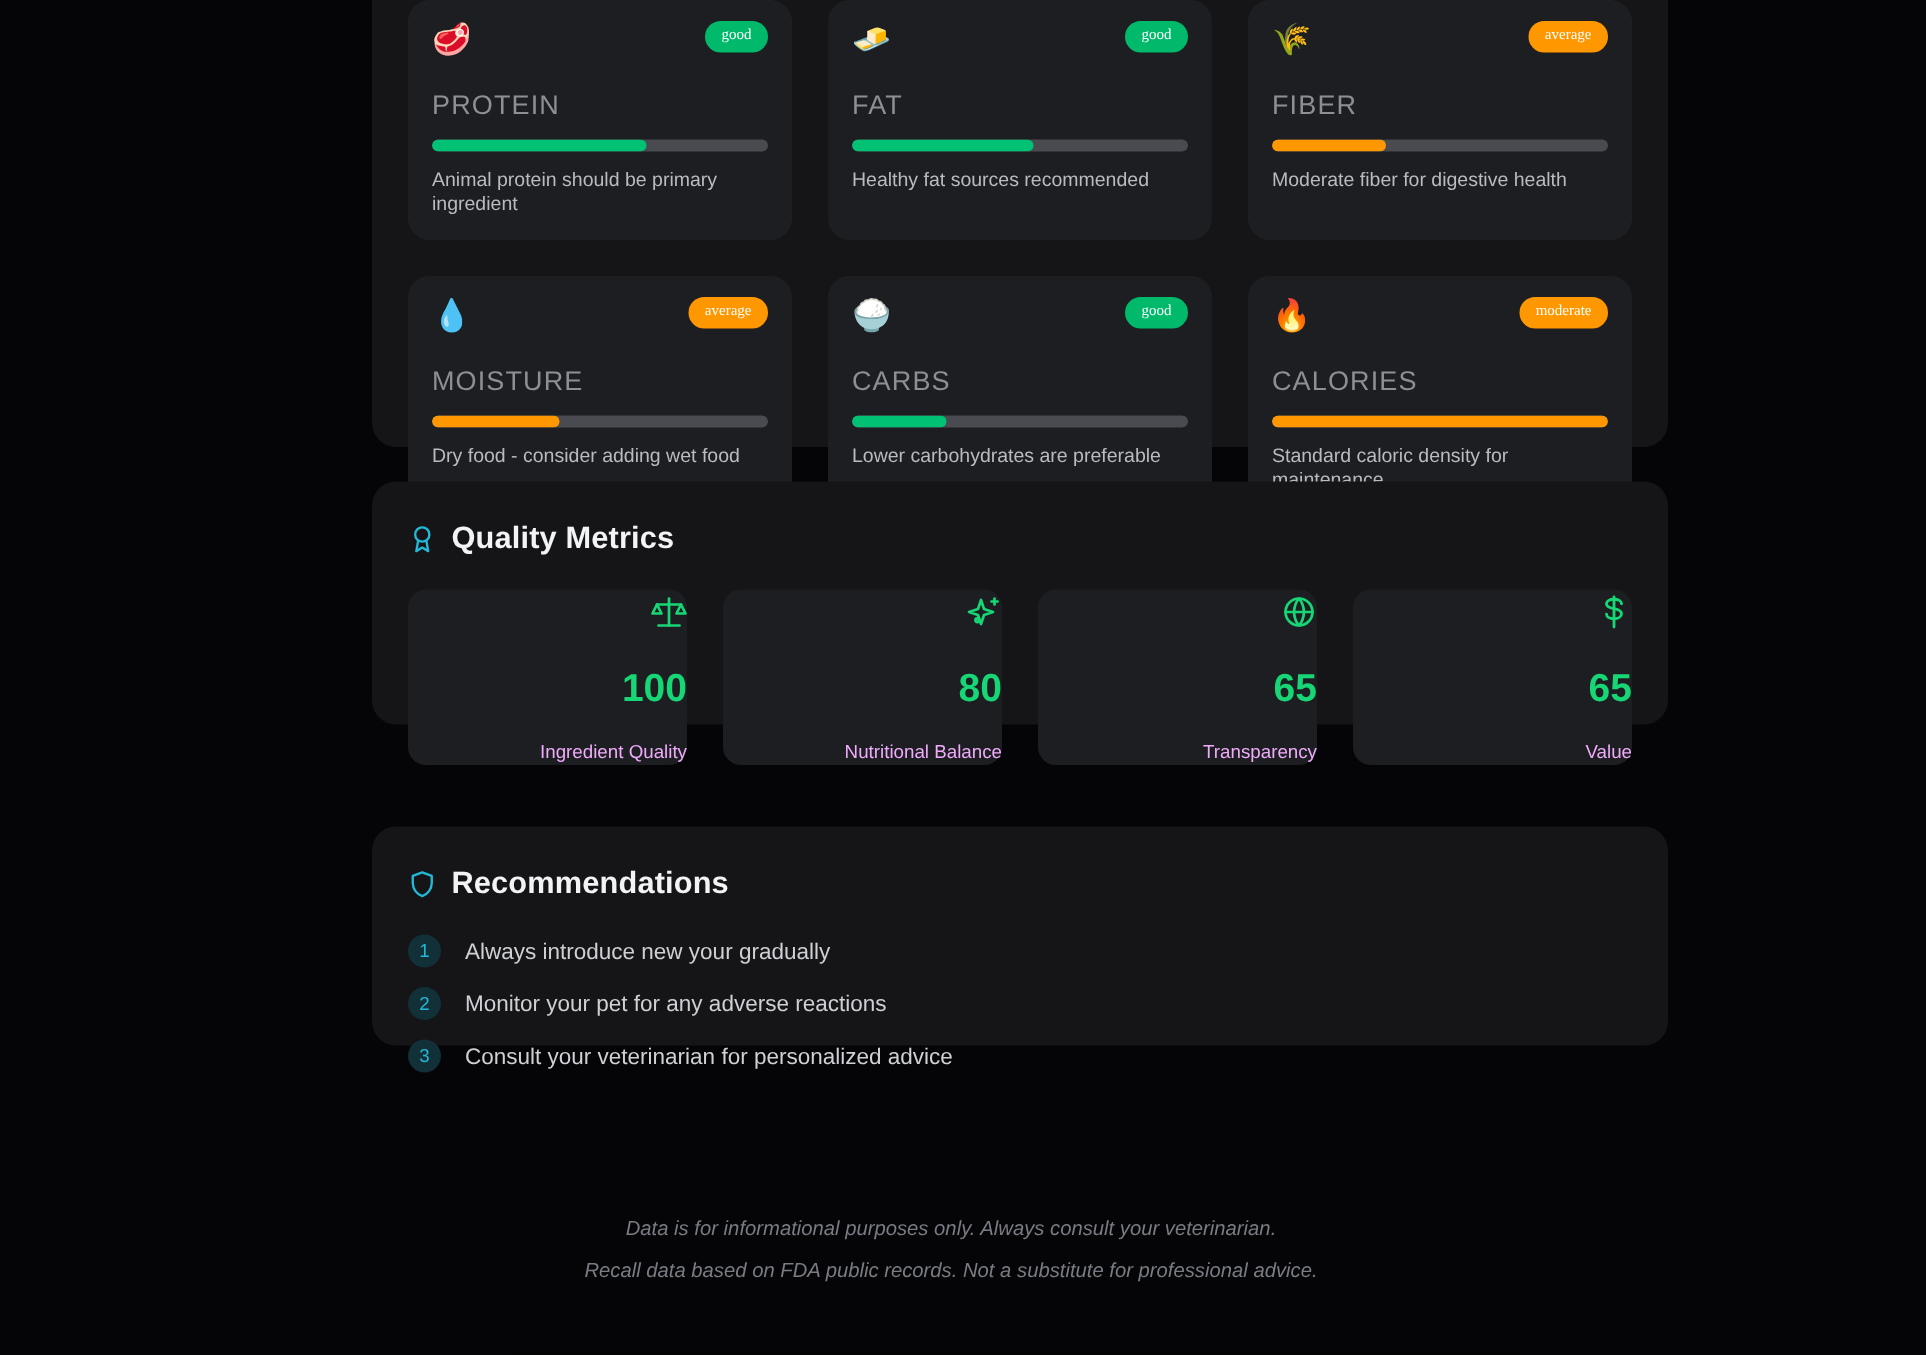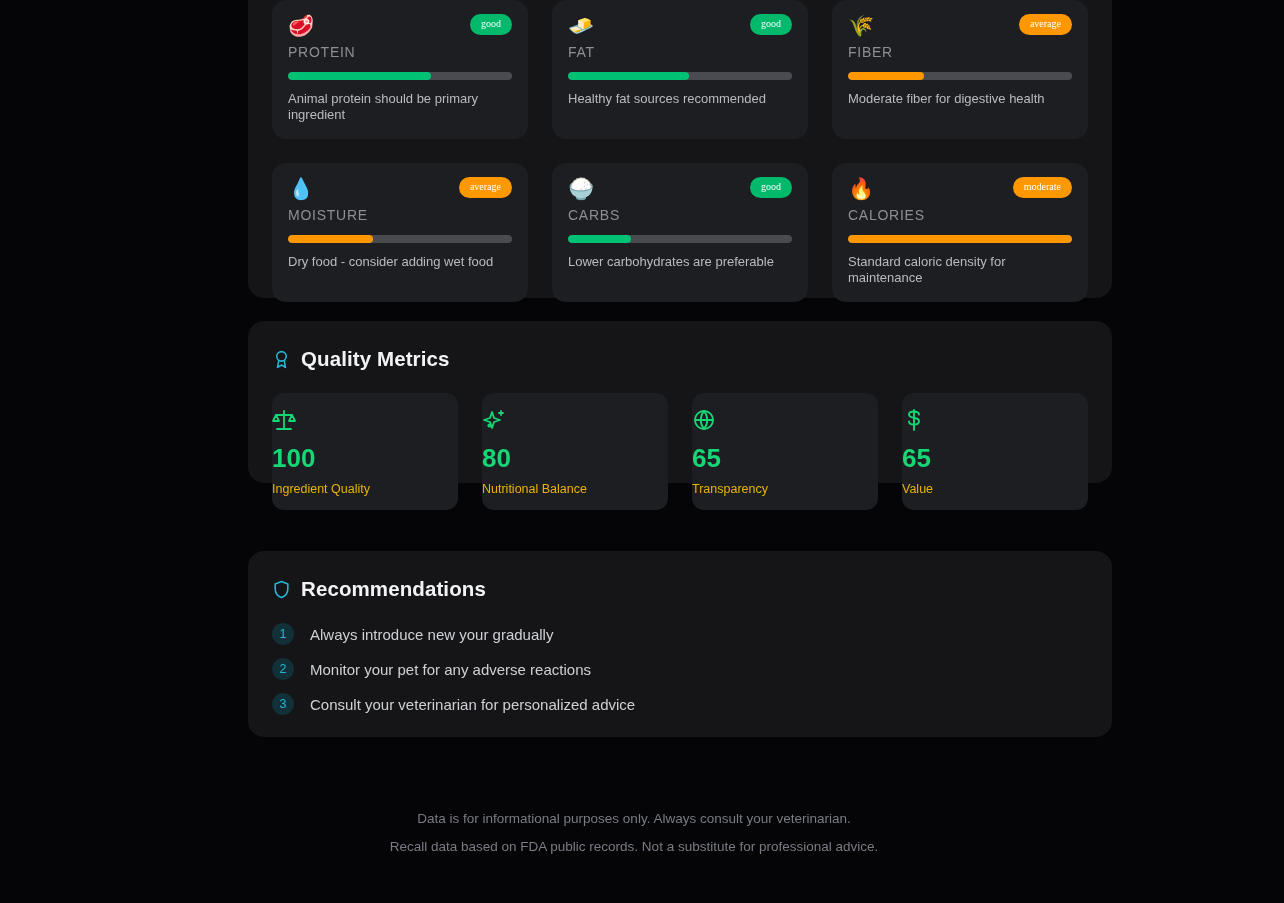--- a/index.html
+++ b/index.html
@@ -66,22 +66,22 @@
     font-size: 10px;
     line-height: 14px;
     color: #ffffff;
     font-family: Liberation Serif, serif;
   }
   .badge.good { background: #00b96b; }
   .badge.average { background: #ff9800; margin-left: 36px; }
   .badge.moderate { background: #ff9800; }
 
   .nutri-label {
-    margin-top: 0;
-    font-size: 14px;
+    margin-top: 16px;
+    font-size: 18px;
     letter-spacing: 0.75px;
     color: #8d8f95;
     text-transform: uppercase;
   }
   .bar-track {
     margin-top: 12px;
     height: 8px;
     border-radius: 999px;
     background: #4a4b51;
     overflow: hidden;
@@ -101,21 +101,21 @@
   }
 
   
   #quality-panel {
     top: 321px;
     height: 162px;
     padding: 26px 24px 24px 24px;
   }
   #recommend-panel {
     top: 551px;
-    height: 186px;
+    height: 146px;
     padding: 26px 24px 24px 24px;
   }
   .section-head {
     display: flex;
     align-items: center;
     gap: 10px;
     margin-bottom: 22px;
   }
   .section-head .sicon { display: flex; align-items: center; }
   .section-title {
@@ -130,35 +130,35 @@
     display: grid;
     grid-template-columns: repeat(4, 1fr);
     gap: 24px;
   }
   .metric-card {
     background: #1d1e21;
     border-radius: 12px;
     height: 117px;
     display: flex;
     flex-direction: column;
-    align-items: flex-start;
+    align-items: flex-end;
     justify-content: center;
-    gap: 6px;
+    gap: 18px;
   }
   .metric-icon { height: 26px; display: flex; align-items: center; }
   .metric-value {
     font-size: 26px;
     font-weight: bold;
     color: #17d675;
     line-height: 30px;
     margin-top: 4px;
   }
   .metric-label {
     font-size: 12.5px;
-    color: #eab308;
+    color: #f0abfc;
     margin-top: 3px;
   }
 
   
   .rec-list { display: flex; flex-direction: column; gap: 13px; }
   .rec-item { display: flex; align-items: center; gap: 16px; }
   .rec-num {
     flex: 0 0 auto;
     width: 22px; height: 22px;
     border-radius: 50%;
@@ -171,20 +171,21 @@
     font-size: 15px;
     color: #ced0d4;
   }
 
   
   #footer {
     position: absolute;
     left: 0; right: 16px;
     top: 805px;
     text-align: center;
+    font-style: italic;
   }
   .foot-line {
     font-size: 13.5px;
     color: #797c83;
     line-height: 28px;
   }
 </style>
 </head>
 <body>
 

